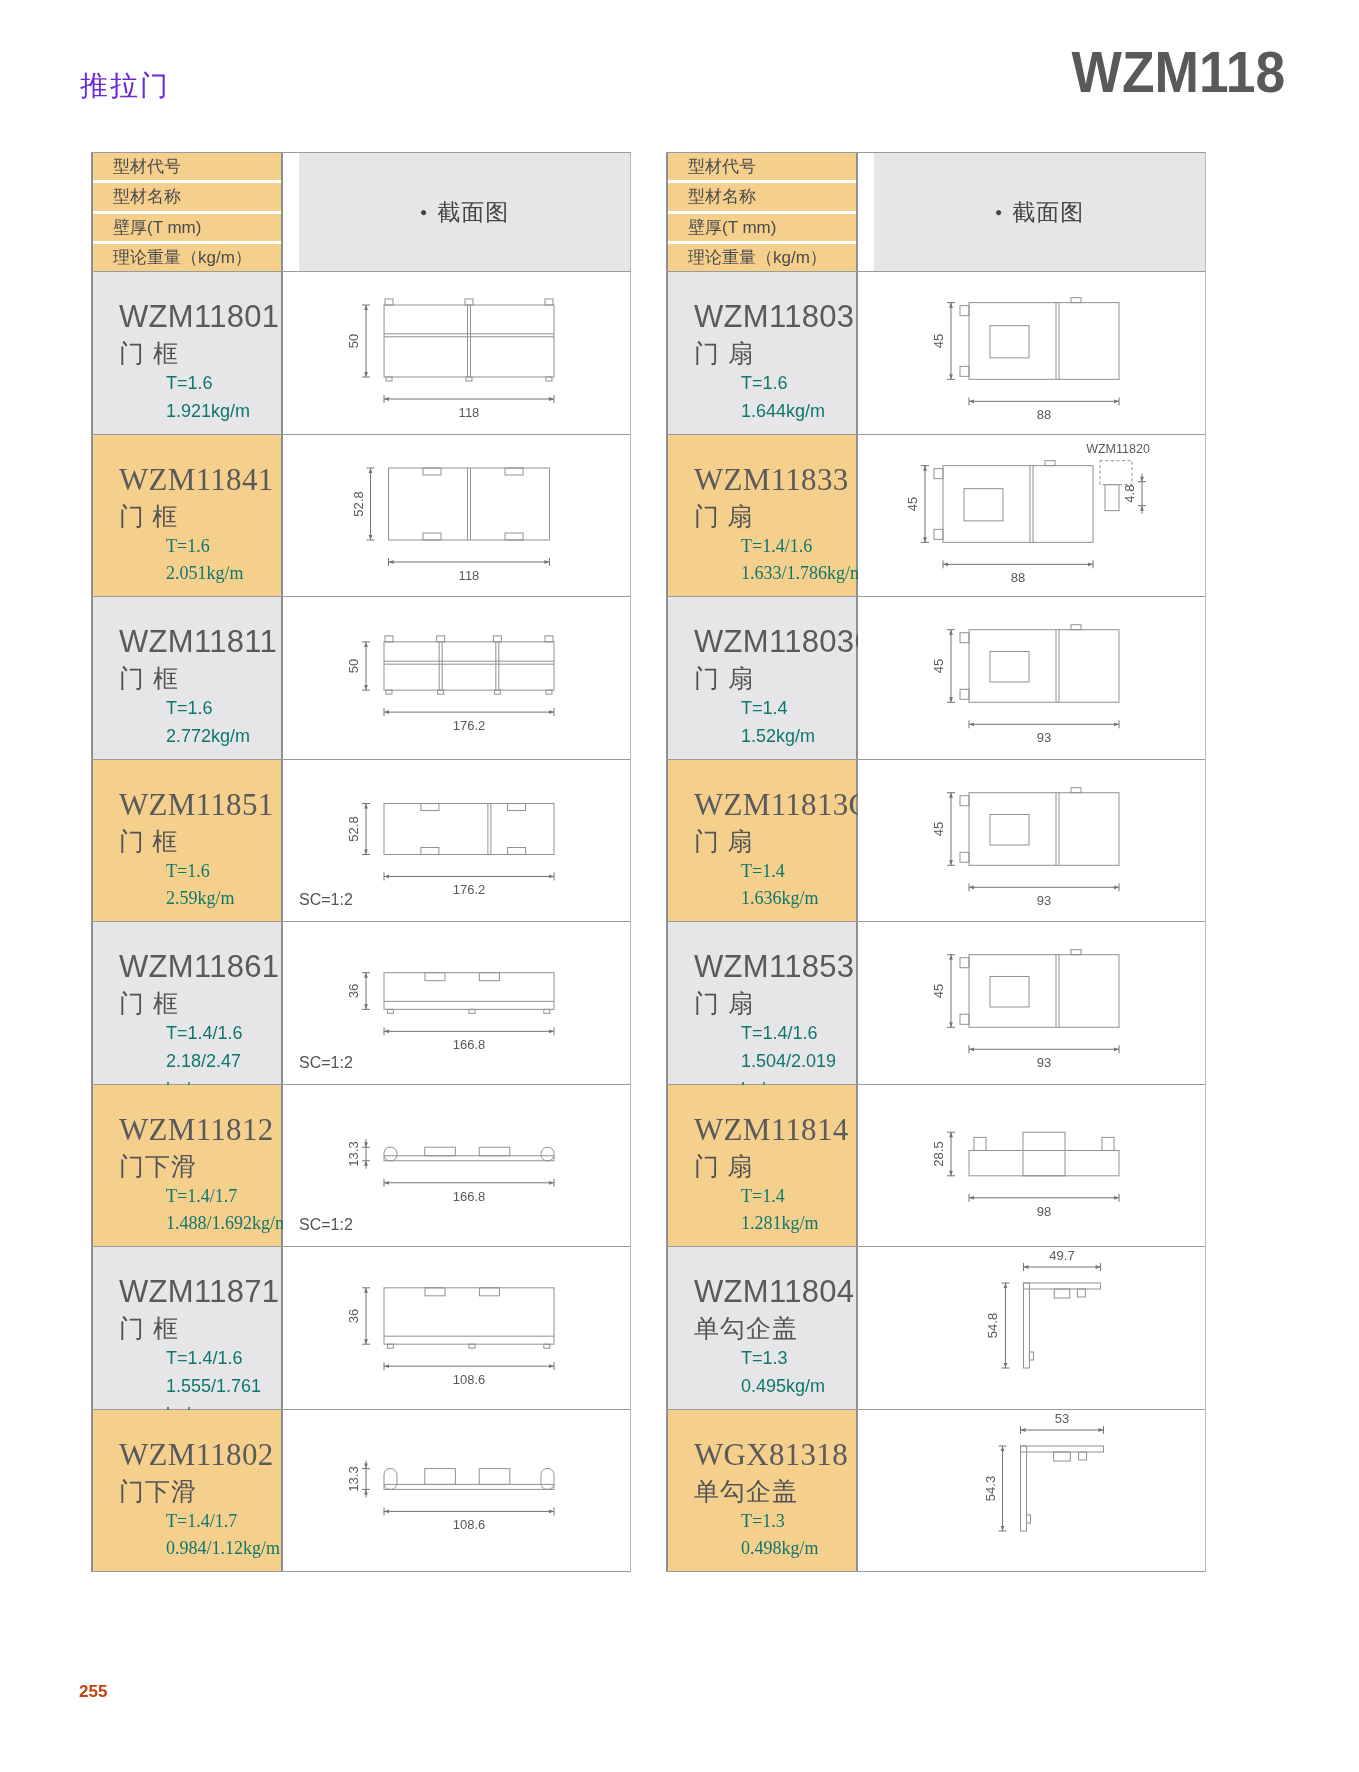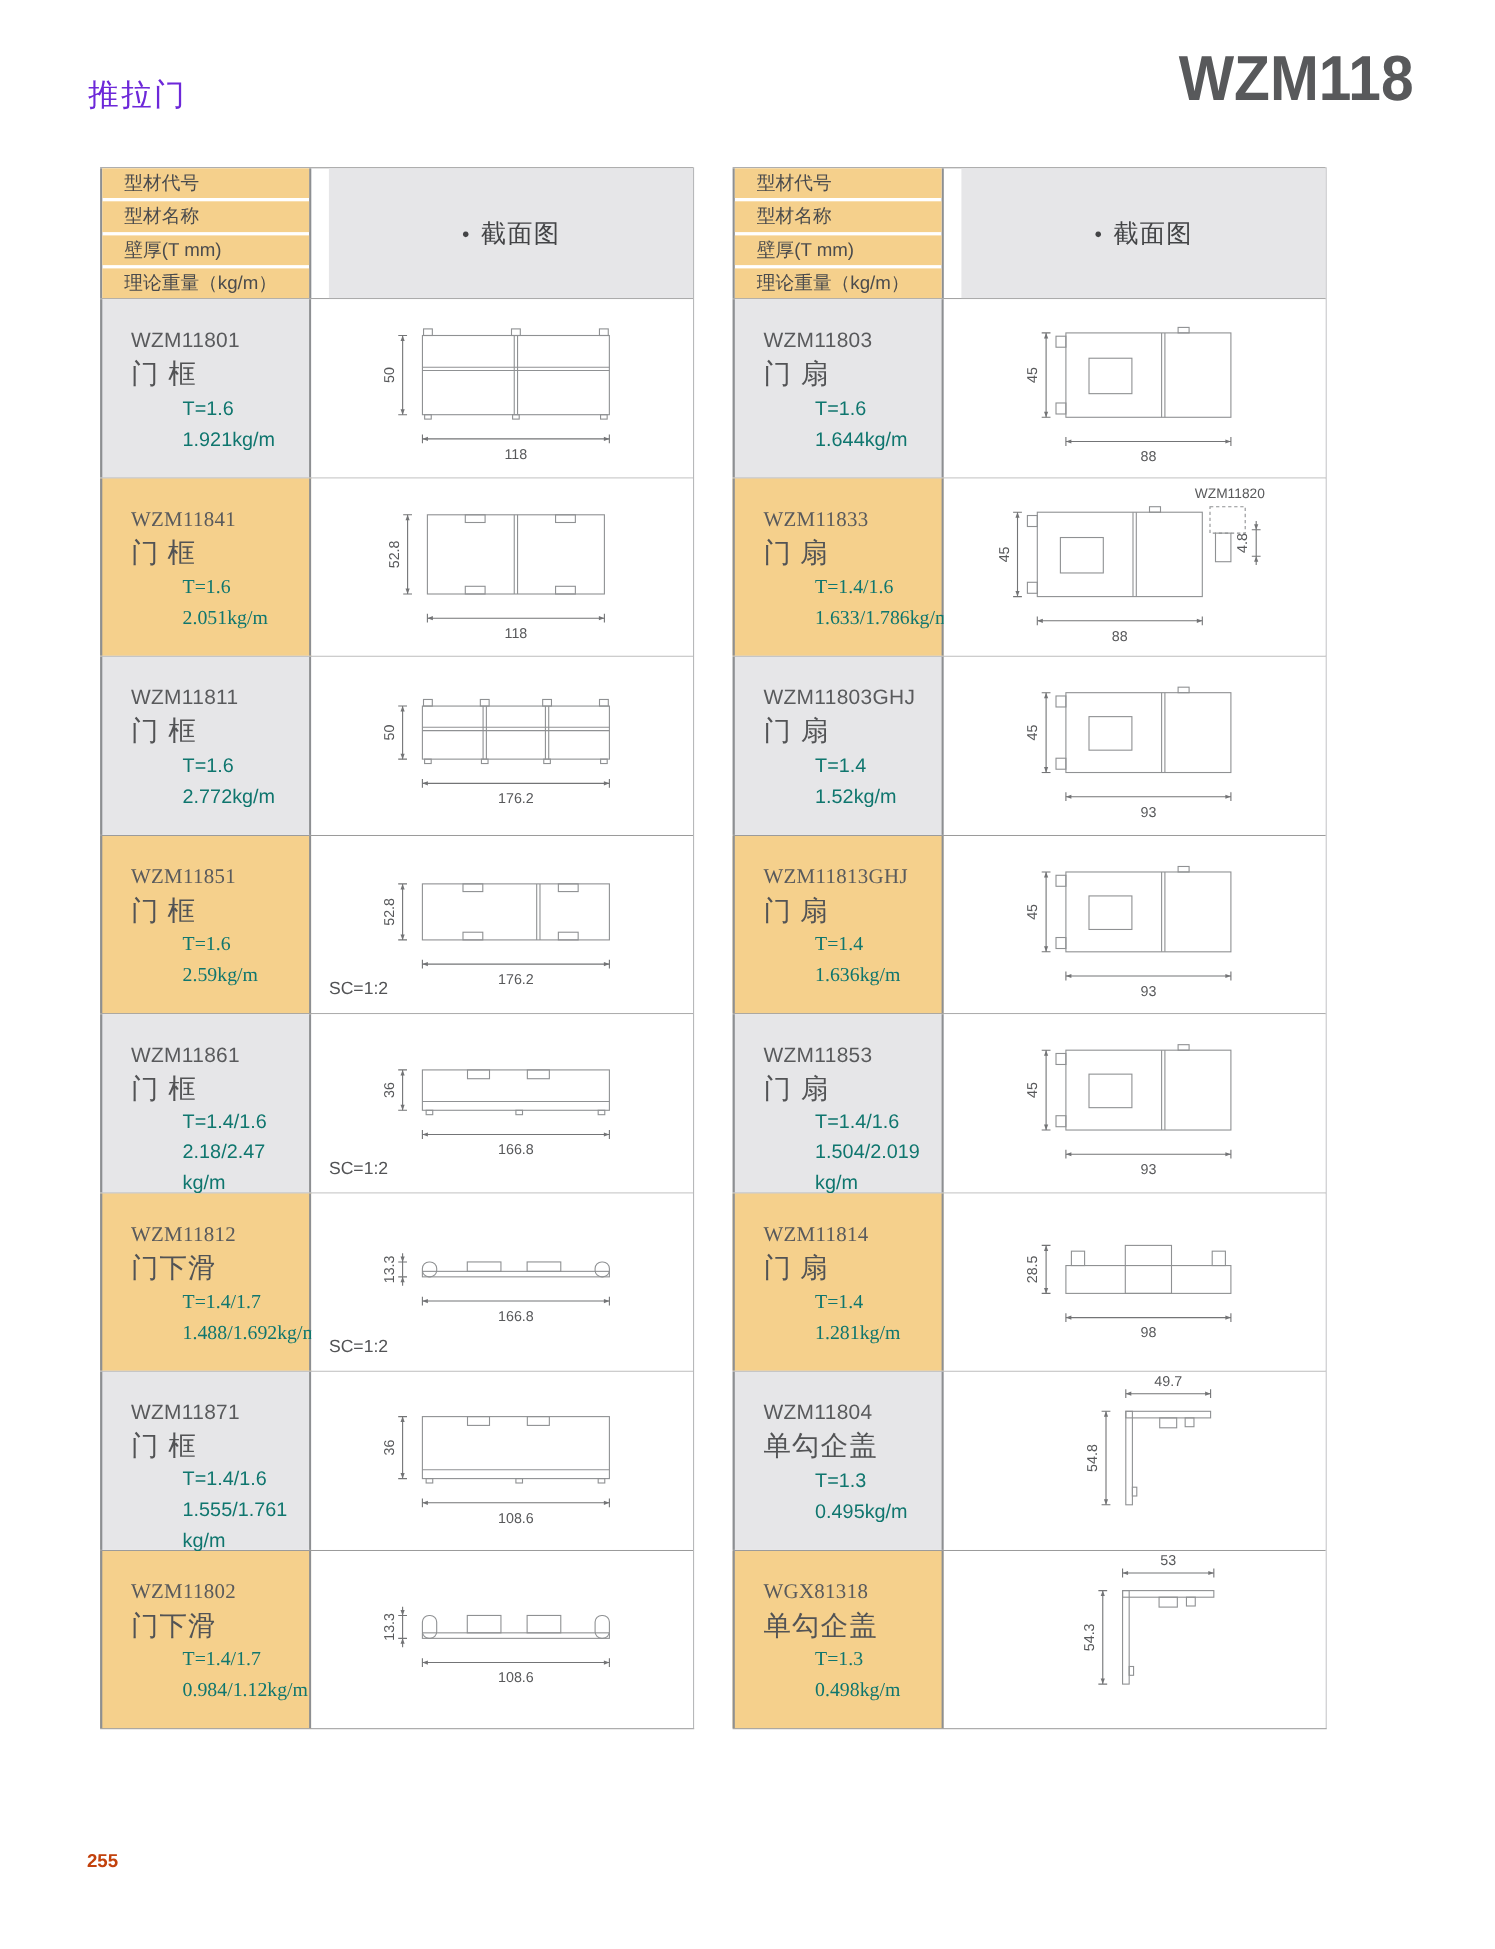--- a/index.html
+++ b/index.html
@@ -24,21 +24,21 @@
          padding-left:20px;font-size:17px;color:#4a4b4d;}
   .hsection{flex:1;background:var(--row-gray,#e6e6e8);display:flex;align-items:center;justify-content:center;
             gap:9px;font-size:23px;color:#434446;letter-spacing:1px;}
   .bullet{font-size:12px;line-height:1;}
 
   .prow{display:flex;height:162.5px;box-sizing:border-box;border-top:1px solid var(--table-line,#9b9b9b);}
   .labelcell{width:192px;box-sizing:border-box;border-left:2px solid #8d8f92;border-right:2px solid #8d8f92;
              padding:27px 8px 20px 26px;display:flex;flex-direction:column;}
   .shade-gray .labelcell{background:var(--row-gray,#e6e6e8);}
   .shade-orange .labelcell{background:var(--row-orange,#f5d08c);font-family:Liberation Serif, serif;}
-  .code{font-size:19px;color:#595a5c;letter-spacing:.3px;}
+  .code{font-size:31px;color:#595a5c;letter-spacing:.3px;}
   .pname{font-size:25px;color:#525355;margin-top:2px;letter-spacing:1px;}
   .specs{margin-top:auto;font-size:18px;color:#0f766e;line-height:1.55;margin-left:47px;}
   .diagcell{flex:1;position:relative;background:#fff;}
   .diagcell svg{position:absolute;left:0;top:0;}
   .sc-note{position:absolute;left:16px;bottom:12px;font-size:16px;color:#525355;}
   svg text{font-family:"Liberation Sans","DejaVu Sans",sans-serif;}
 
   .page-num{position:absolute;left:79px;top:1682px;font-size:17px;font-weight:700;color:#c2410c;}
 </style>
 </head>

